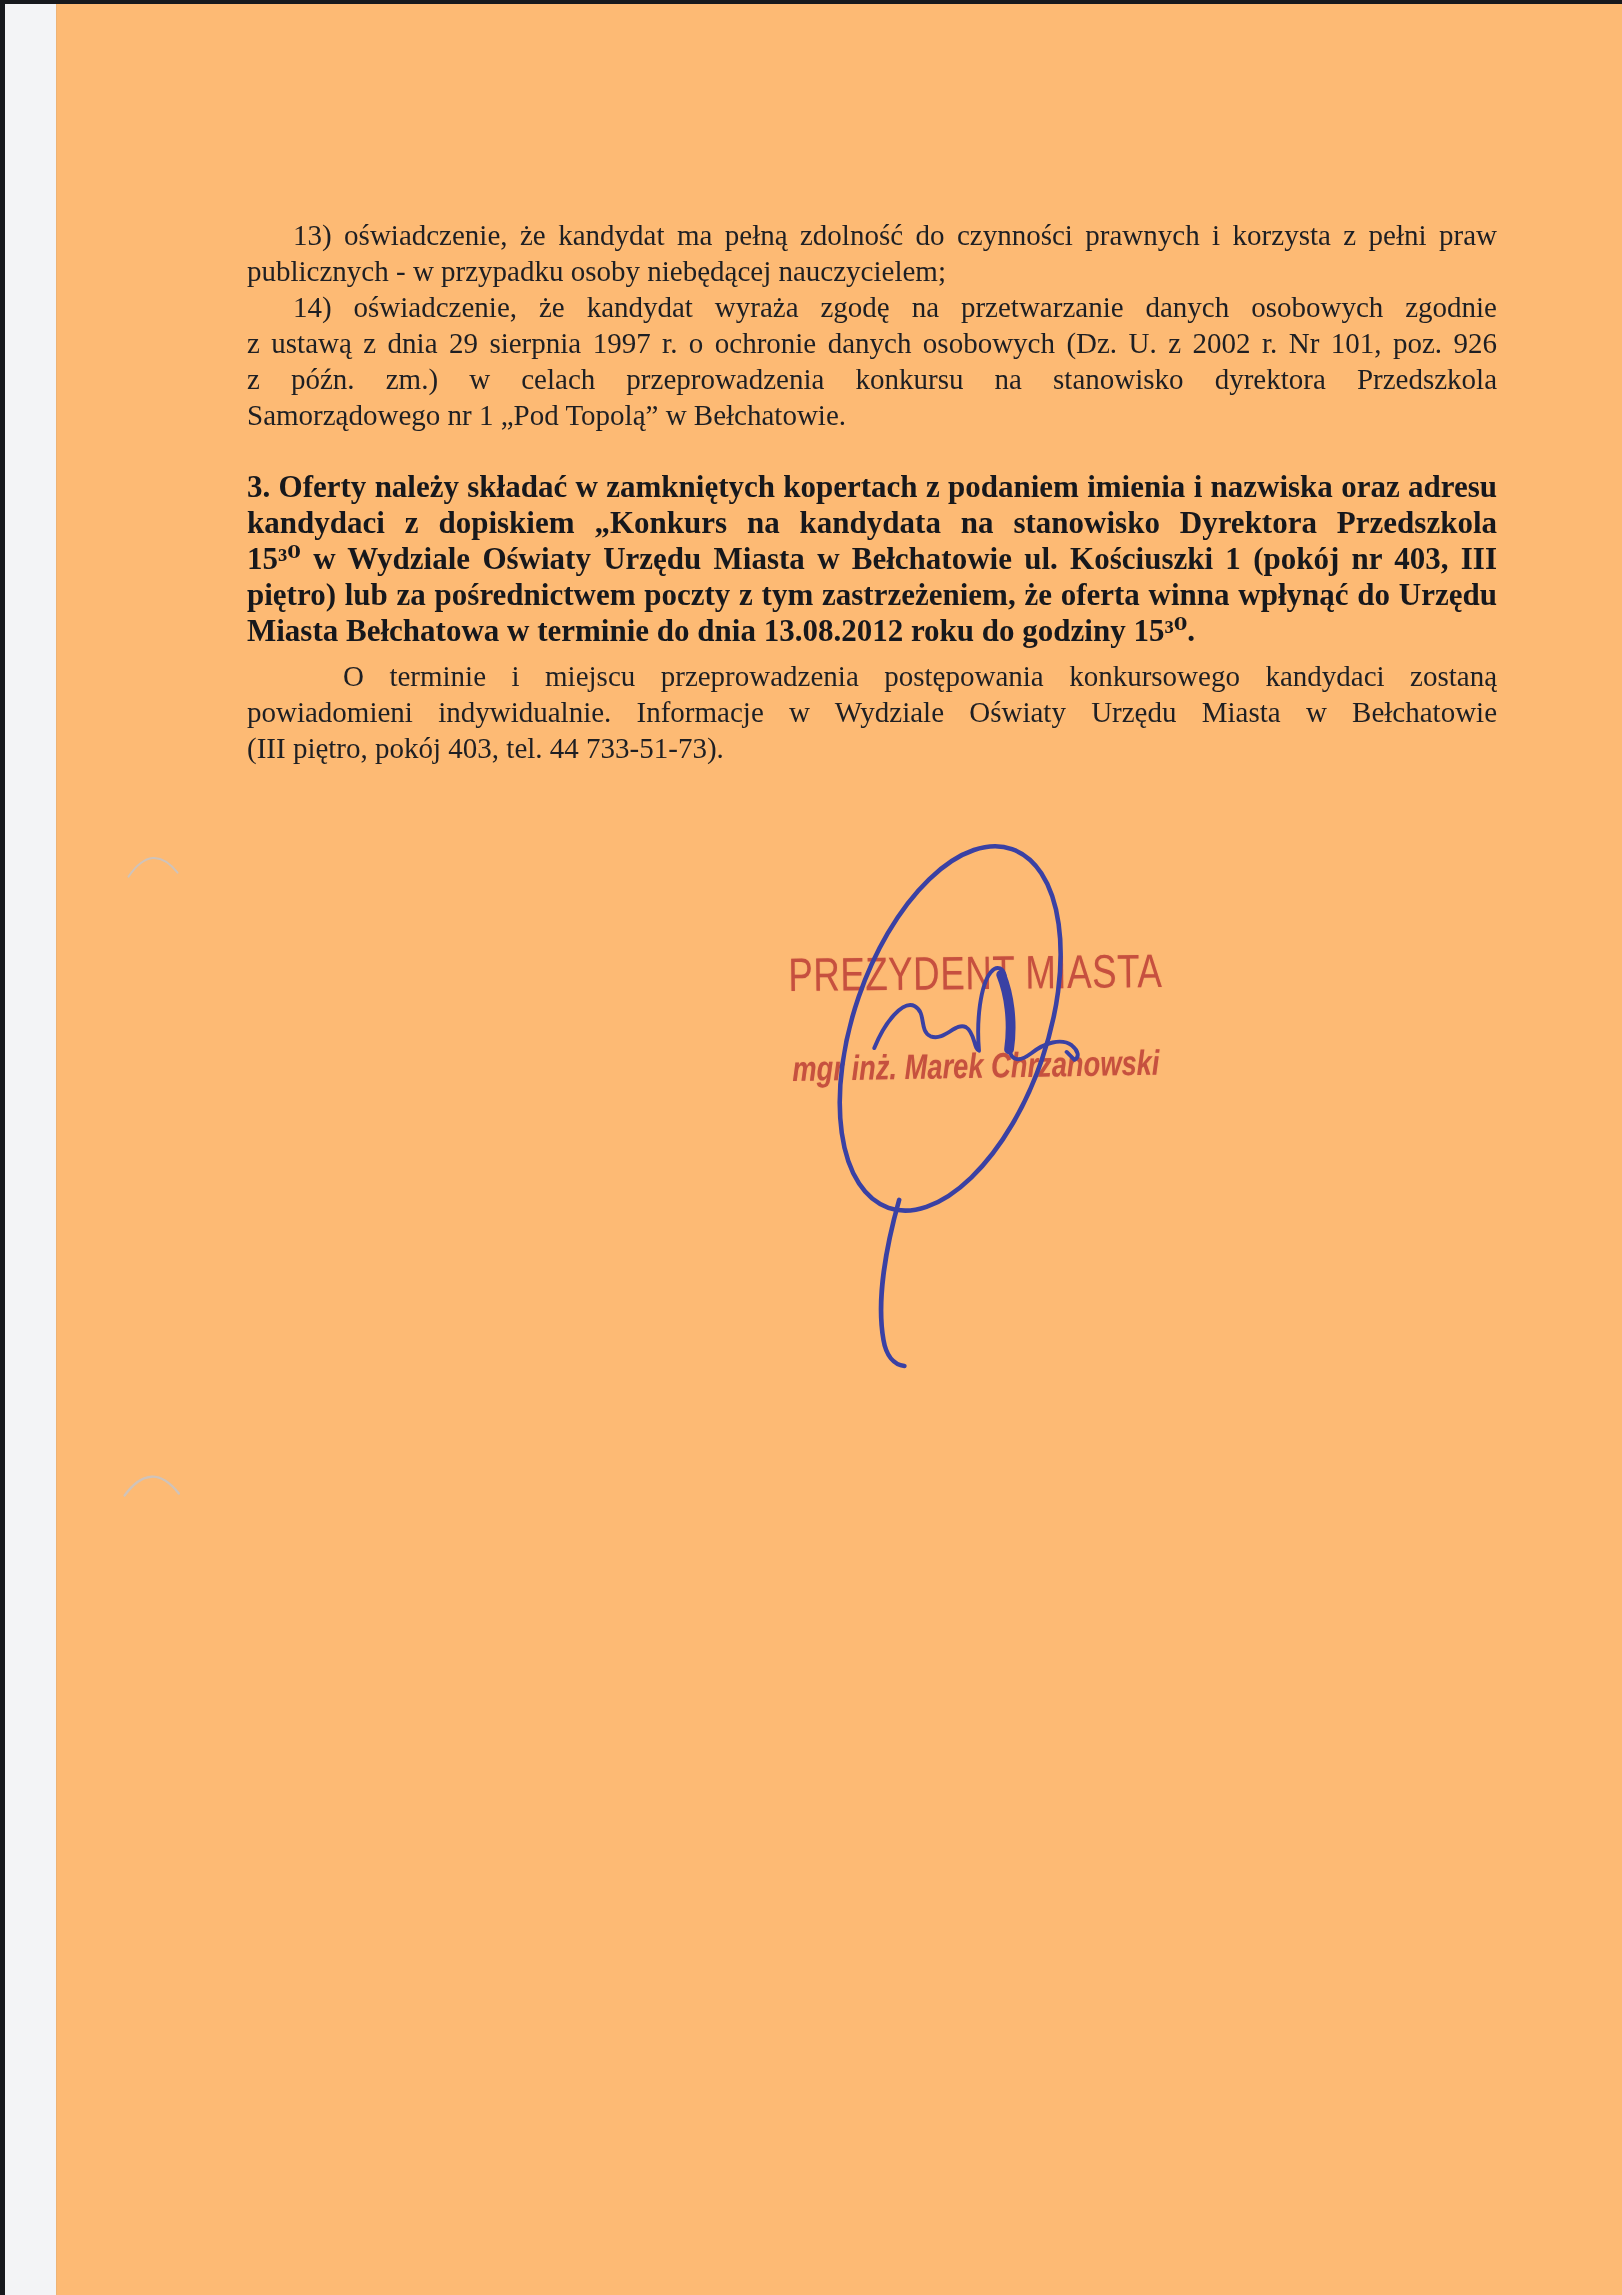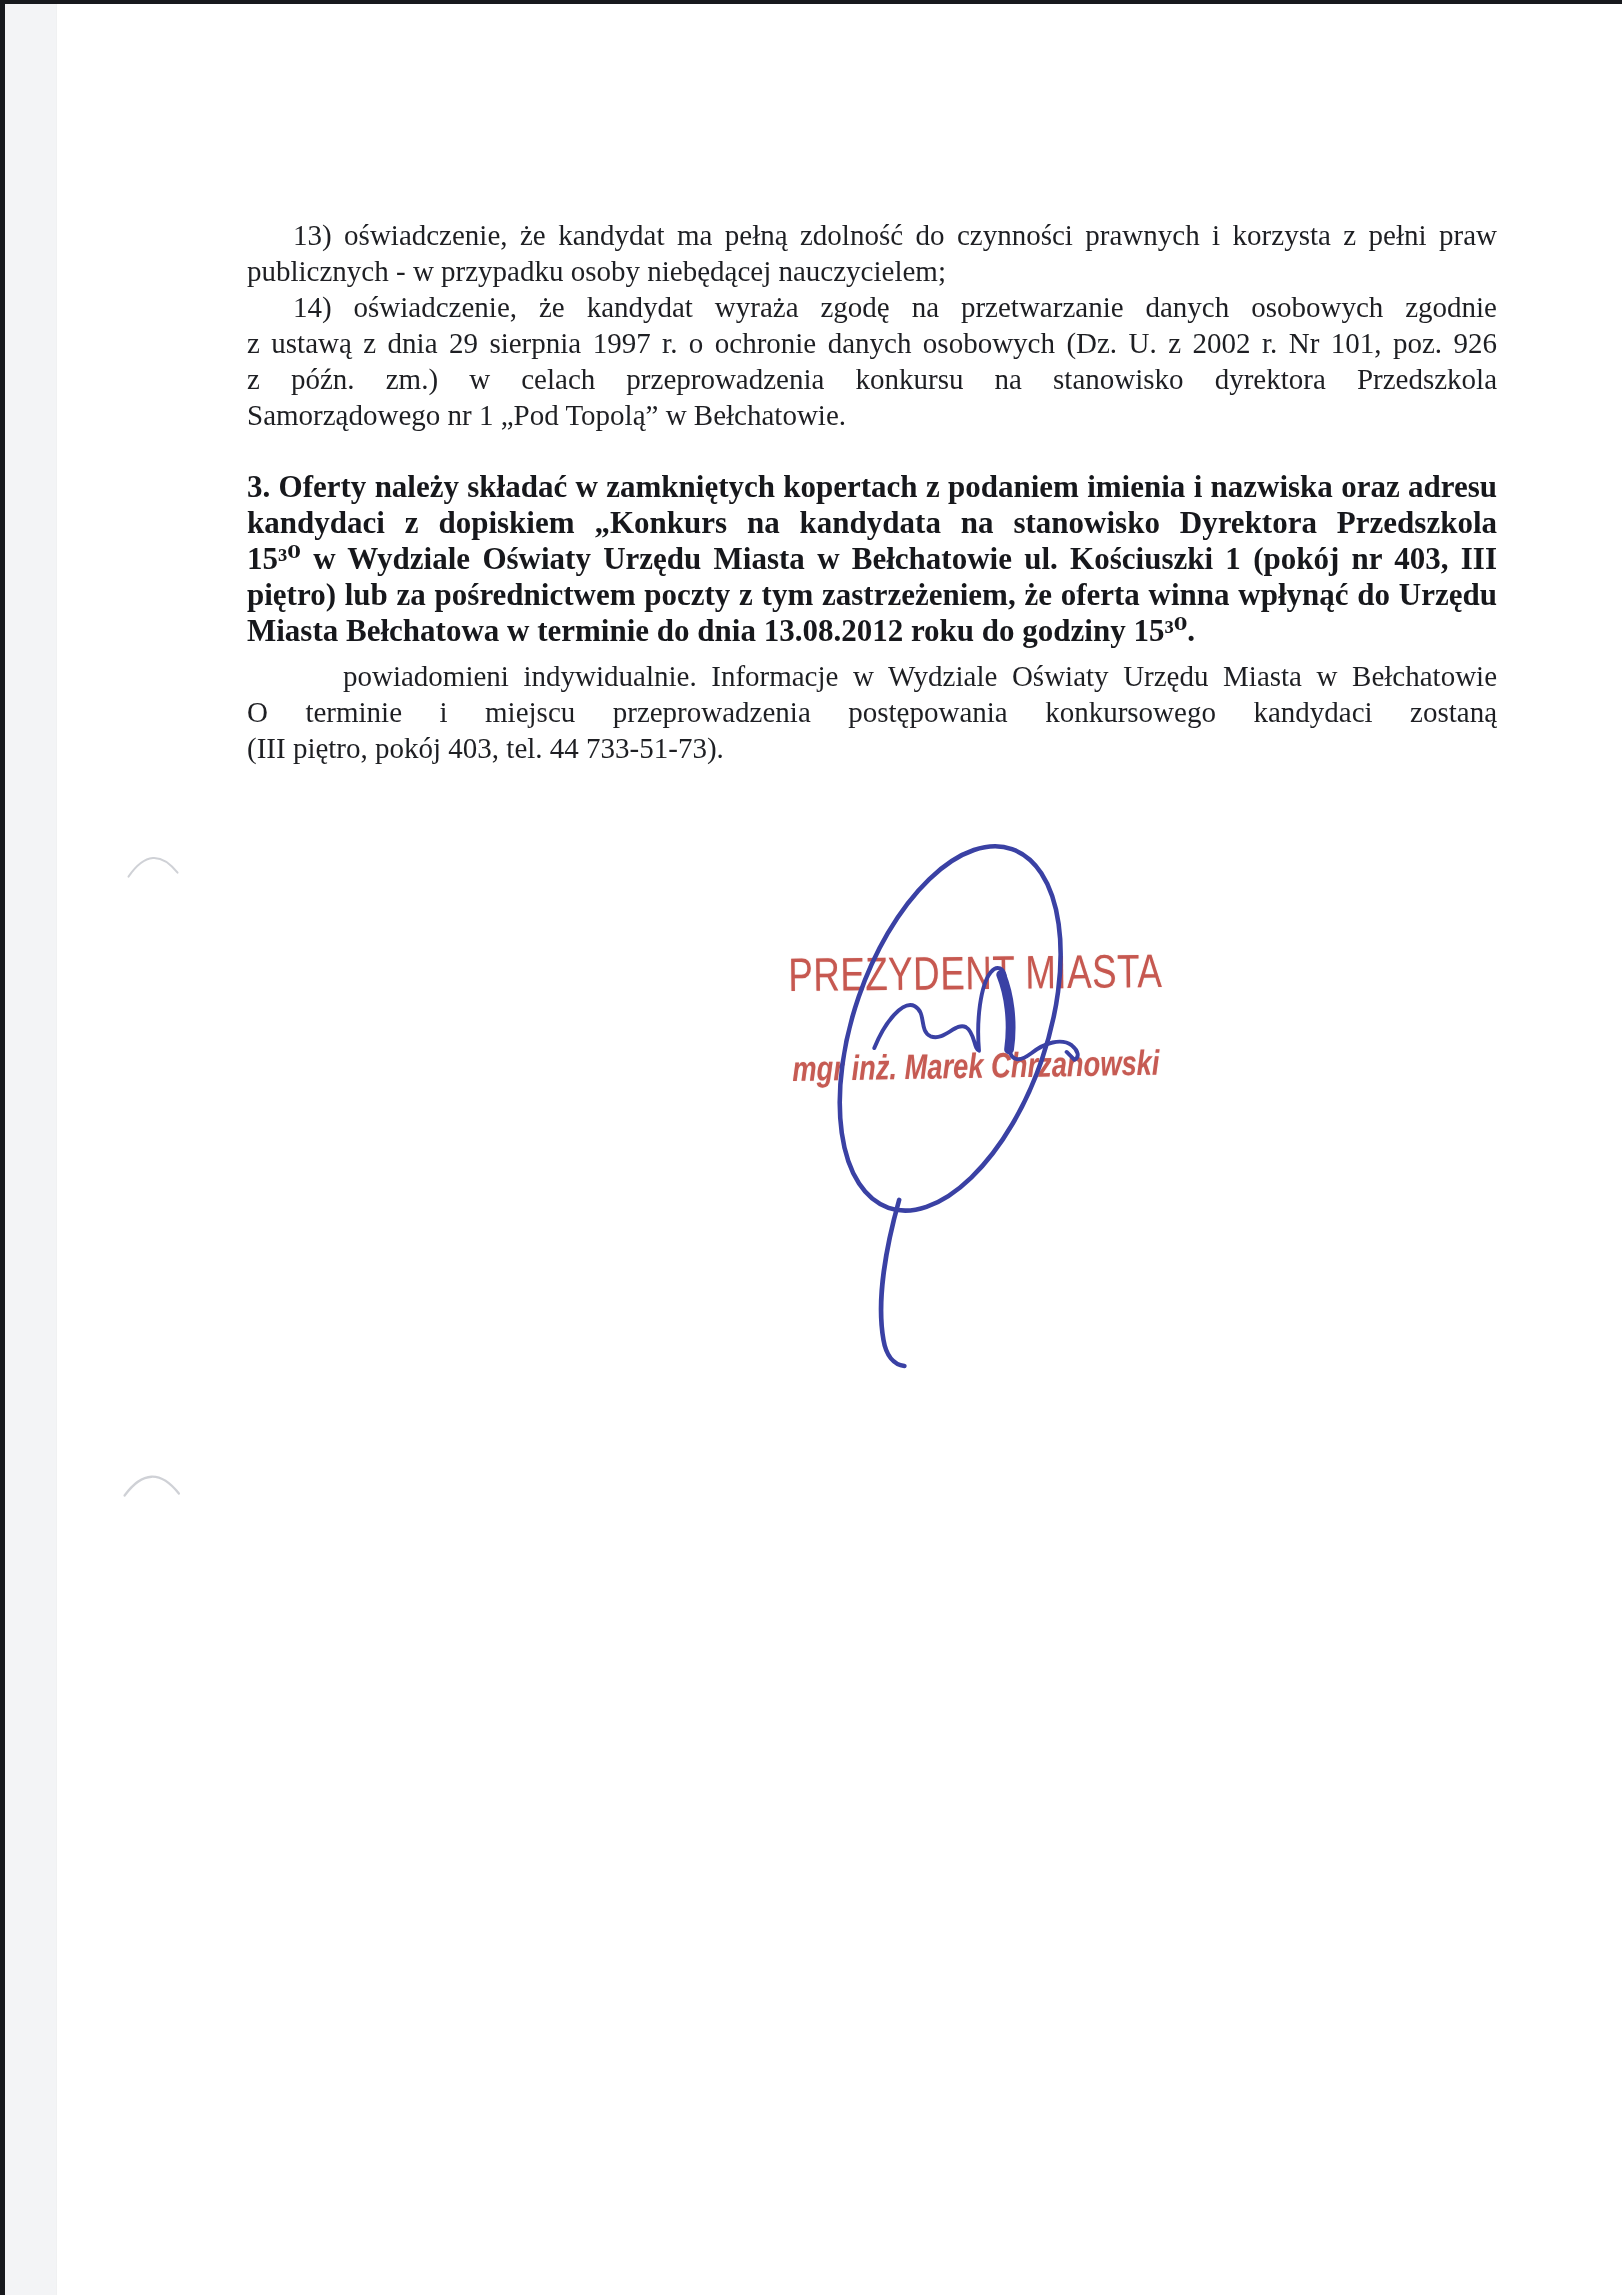--- a/index.html
+++ b/index.html
@@ -1,20 +1,20 @@
 <!DOCTYPE html>
 <html style="font-size:10.5px"><head>
 <meta charset="utf-8">
 <style>
   html, body { margin: 0; padding: 0; background: #e8e8e8; }
   .scan-canvas {
     position: relative;
     width: 1623px;
     height: 2295px;
-    background: #ffffff;
+    background: #fdba74;
     overflow: hidden;
     font-family: "Liberation Serif", "DejaVu Serif", serif;
   }
   
   .edge-left {
     position: absolute; left: 0; top: 0; width: 5.2px; height: 2295px;
     background: #17191d;
   }
   .edge-top {
     position: absolute; left: 0; top: 0; width: 1623px; height: 3.9px;
@@ -104,22 +104,22 @@
     <div class="gap"></div>
     <div class="par bold">
         <div class="line">3. Oferty należy składać w zamkniętych kopertach z podaniem imienia i nazwiska oraz adresu</div>
         <div class="line">kandydaci z dopiskiem „Konkurs na kandydata na stanowisko Dyrektora Przedszkola</div>
         <div class="line">15³⁰ w Wydziale Oświaty Urzędu Miasta w Bełchatowie ul. Kościuszki 1 (pokój nr 403, III</div>
         <div class="line">piętro) lub za pośrednictwem poczty z tym zastrzeżeniem, że oferta winna wpłynąć do Urzędu</div>
         <div class="line">Miasta Bełchatowa w terminie do dnia 13.08.2012 roku do godziny 15³⁰.</div>
       </div>
     <div class="gap-sm"></div>
     <div class="par indent-large">
+        <div class="line">O terminie i miejscu przeprowadzenia postępowania konkursowego kandydaci zostaną</div>
         <div class="line">powiadomieni indywidualnie. Informacje w Wydziale Oświaty Urzędu Miasta w Bełchatowie</div>
-        <div class="line">O terminie i miejscu przeprowadzenia postępowania konkursowego kandydaci zostaną</div>
         <div class="line">(III piętro, pokój 403, tel. 44 733-51-73).</div>
       </div>
   </div>
 
   <div class="stamp-title">PREZYDENT MIASTA</div>
   <div class="stamp-name">mgr inż. Marek Chrzanowski</div>
 
   <svg class="overlay-svg" width="1623" height="2295" viewBox="0 0 2480 3508">
     <g fill="none" stroke="#c3c5cc" stroke-linecap="round">
       <path d="M 196 1340 Q 233 1286 271 1334" stroke-width="3" opacity="0.8"></path>

